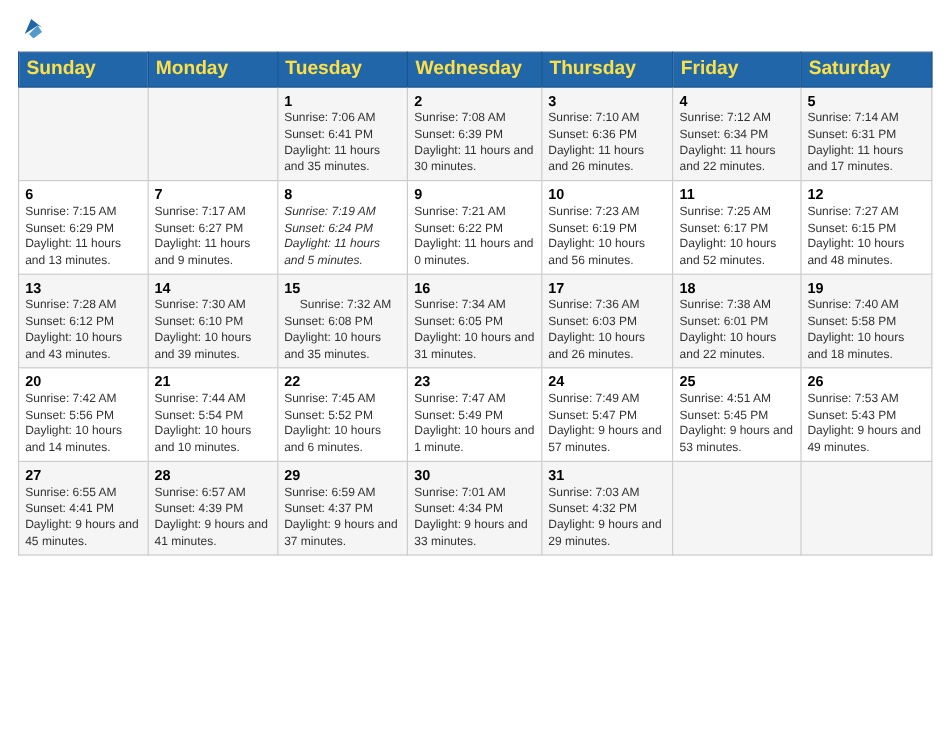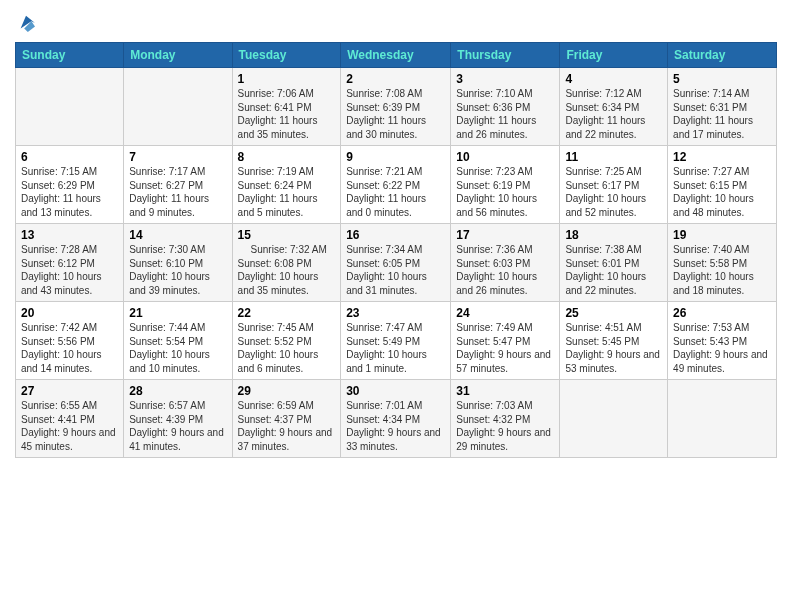--- a/index.html
+++ b/index.html
@@ -53,24 +53,24 @@
       color: #2a2a2a;
       font-weight: normal;
     }
     table {
       width: 100%;
       border-collapse: collapse;
       font-size: 10.5px;
     }
     thead tr th {
       background-color: #2166a8;
-      color: #5eead4;
+      color: #fde047;
       text-align: left;
       padding: 5px 6px;
-      font-size: 12px;
+      font-size: 16px;
       font-weight: bold;
       border: 1px solid #1a5490;
     }
     tbody tr td {
       border: 1px solid #ccc;
       vertical-align: top;
       padding: 4px 5px;
       width: 113px;
       min-height: 70px;
     }
@@ -147,21 +147,21 @@
 Sunset: 6:31 PM
 Daylight: 11 hours and 17 minutes.</span></td>
       </tr>
       <tr>
         <td><span class="day-num">6</span><span class="day-detail" style="white-space: pre-line;">Sunrise: 7:15 AM
 Sunset: 6:29 PM
 Daylight: 11 hours and 13 minutes.</span></td>
         <td><span class="day-num">7</span><span class="day-detail" style="white-space: pre-line;">Sunrise: 7:17 AM
 Sunset: 6:27 PM
 Daylight: 11 hours and 9 minutes.</span></td>
-        <td><span class="day-num">8</span><span class="day-detail" style="white-space: pre-line;">Sunrise: 7:19 AM
+        <td><span class="day-num">8</span><span class="day-detail" style="white-space: pre-line; font-style: italic;">Sunrise: 7:19 AM
 Sunset: 6:24 PM
 Daylight: 11 hours and 5 minutes.</span></td>
         <td><span class="day-num">9</span><span class="day-detail" style="white-space: pre-line;">Sunrise: 7:21 AM
 Sunset: 6:22 PM
 Daylight: 11 hours and 0 minutes.</span></td>
         <td><span class="day-num">10</span><span class="day-detail" style="white-space: pre-line; margin-top: 32px;">Sunrise: 7:23 AM
 Sunset: 6:19 PM
 Daylight: 10 hours and 56 minutes.</span></td>
         <td><span class="day-num">11</span><span class="day-detail" style="white-space: pre-line;">Sunrise: 7:25 AM
 Sunset: 6:17 PM

